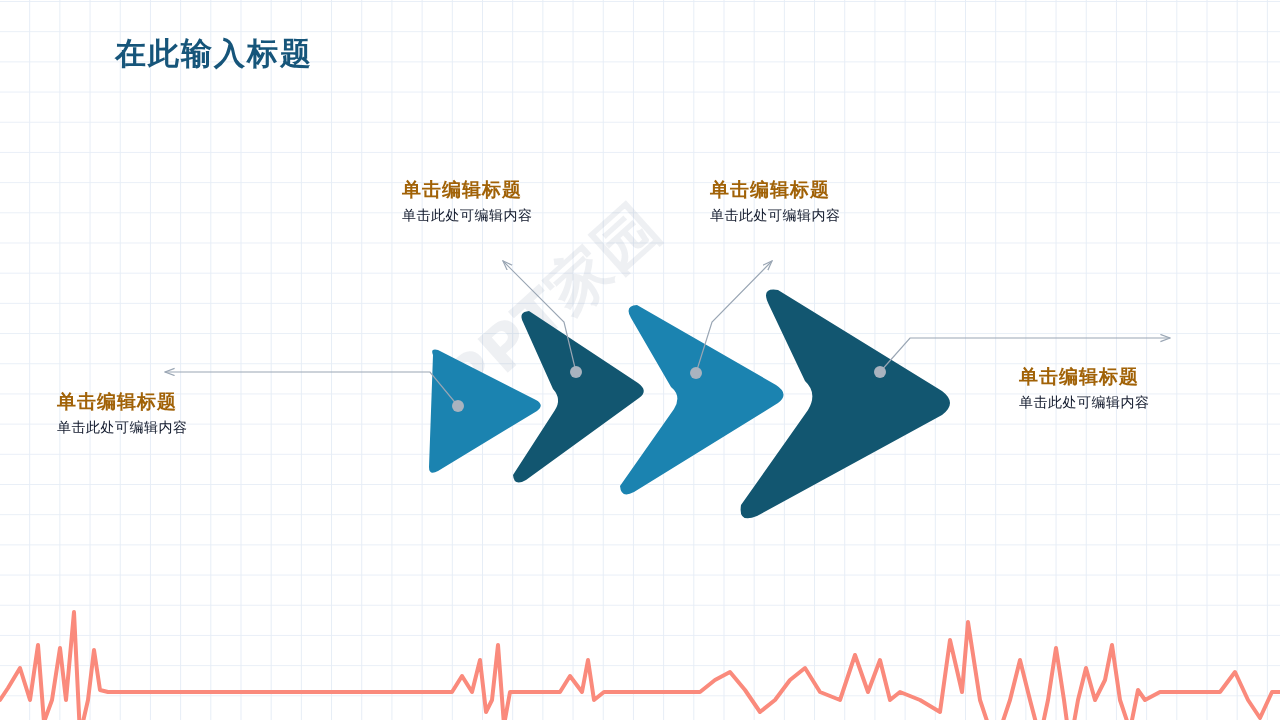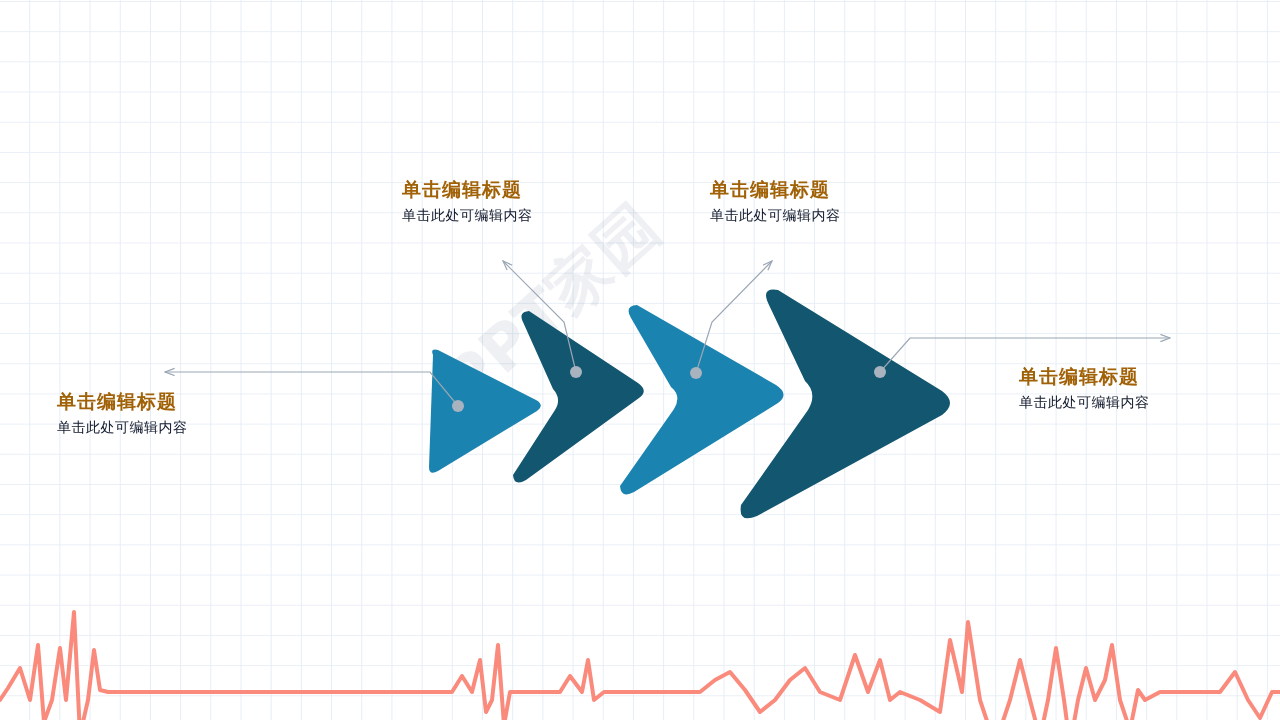--- a/index.html
+++ b/index.html
@@ -100,20 +100,21 @@
     letter-spacing:1px;
   }
 </style>
 </head>
 <body>
 
 <div id="slide">
 
   <div id="grid-bg"></div>
 
+  <div id="title">在此输入标题</div>
 
   <div id="watermark">
     <div class="wm-text">PPT家园</div>
   </div>
 
   <svg id="stage" viewBox="0 0 1280 720">
 
     <defs>
       <marker id="arrowhead" markerWidth="9" markerHeight="9" refX="8" refY="3" orient="auto" markerUnits="strokeWidth">
         <path d="M0,0 L8,3 L0,6" fill="none" stroke="#9aa6b4" stroke-width="1"></path>

